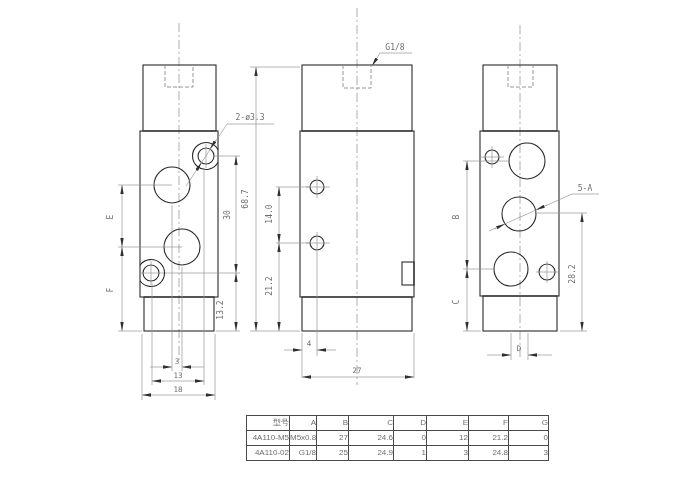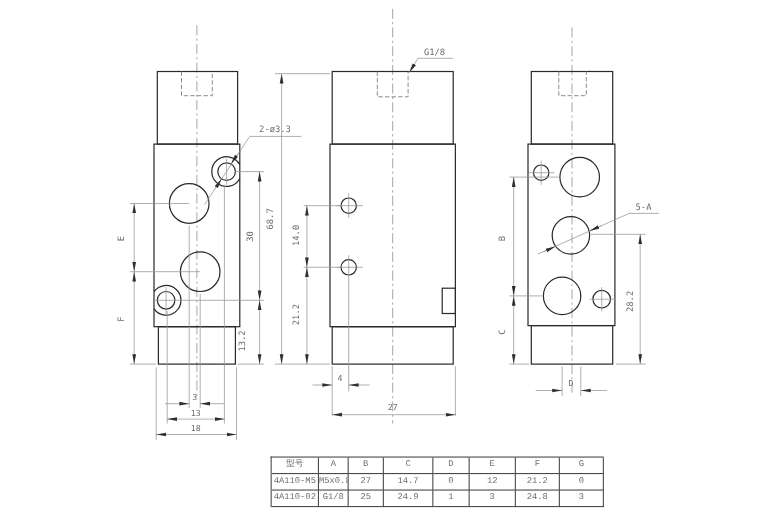--- a/index.html
+++ b/index.html
@@ -10,22 +10,22 @@
   .g{stroke:#979797;stroke-width:0.7;fill:none;}
   .cl{stroke:#9a9a9a;stroke-width:0.8;fill:none;stroke-dasharray:9 3 2 3;}
   .hd{stroke:#8a8a8a;stroke-width:0.9;fill:none;stroke-dasharray:4 2;}
   .t8{font-size:8px;}
   .t7{font-size:7.5px;}
   #spec-table{position:absolute;left:246px;top:415px;width:302px;
      border-top:1px solid #4a4a4a;border-left:1px solid #4a4a4a;
      display:grid;grid-template-columns:43px 27px 32px 45px 33px 42px 40px 40px;
      font-size:8px;color:#6e6e6e;}
   #spec-table .cell{border-right:1px solid #4a4a4a;border-bottom:1px solid #4a4a4a;
-     height:14px;line-height:14px;text-align:center;overflow:hidden;white-space:nowrap;
-     font-family:Liberation Mono, monospace;}
+     height:14px;line-height:14px;text-align:right;overflow:hidden;white-space:nowrap;
+     font-family:Liberation Sans, sans-serif;}
 </style>
 </head>
 <body>
 
 <div id="stage">
 <svg width="693" height="484" viewBox="0 0 693 484">
   <defs>
     <marker id="arr" markerUnits="userSpaceOnUse" markerWidth="10" markerHeight="4.4" refX="9" refY="2.2" orient="auto-start-reverse">
       <path d="M0,0.5 L9,2.2 L0,3.9 z" fill="#2f2f2f"></path>
     </marker>
@@ -173,21 +173,21 @@
     <div class="cell">B</div>
     <div class="cell">C</div>
     <div class="cell">D</div>
     <div class="cell">E</div>
     <div class="cell">F</div>
     <div class="cell">G</div>
 
     <div class="cell">4A110-M5</div>
     <div class="cell">M5x0.8</div>
     <div class="cell">27</div>
-    <div class="cell">14.7</div>
+    <div class="cell">24.6</div>
     <div class="cell">0</div>
     <div class="cell">12</div>
     <div class="cell">21.2</div>
     <div class="cell">0</div>
 
     <div class="cell">4A110-02</div>
     <div class="cell">G1/8</div>
     <div class="cell">25</div>
     <div class="cell">24.9</div>
     <div class="cell">1</div>

